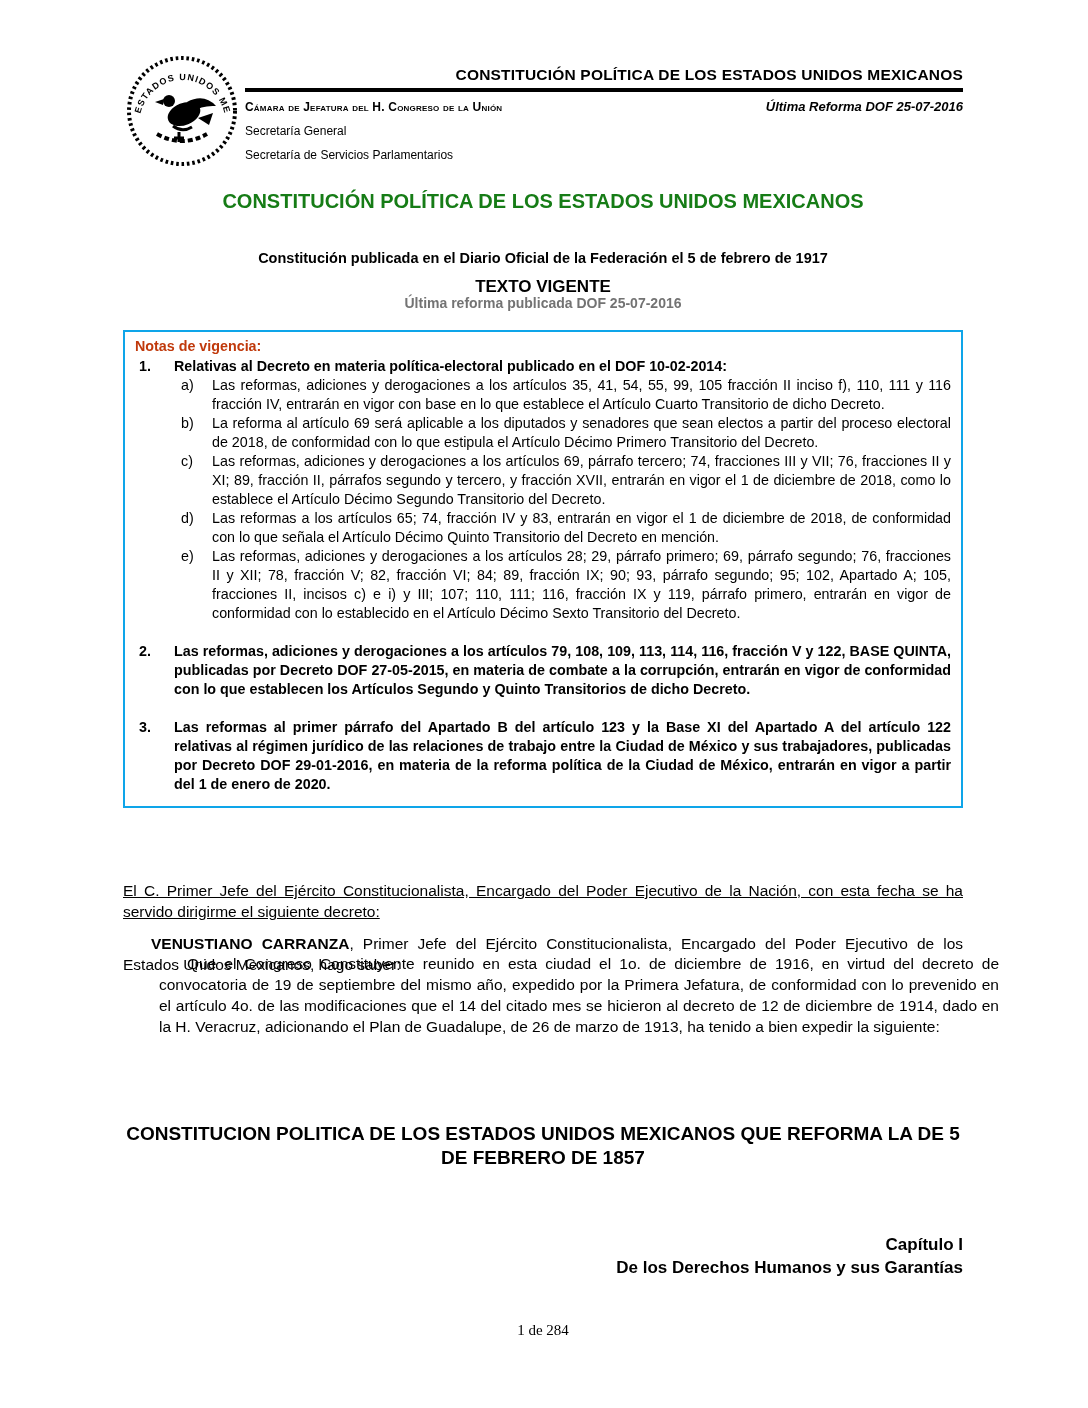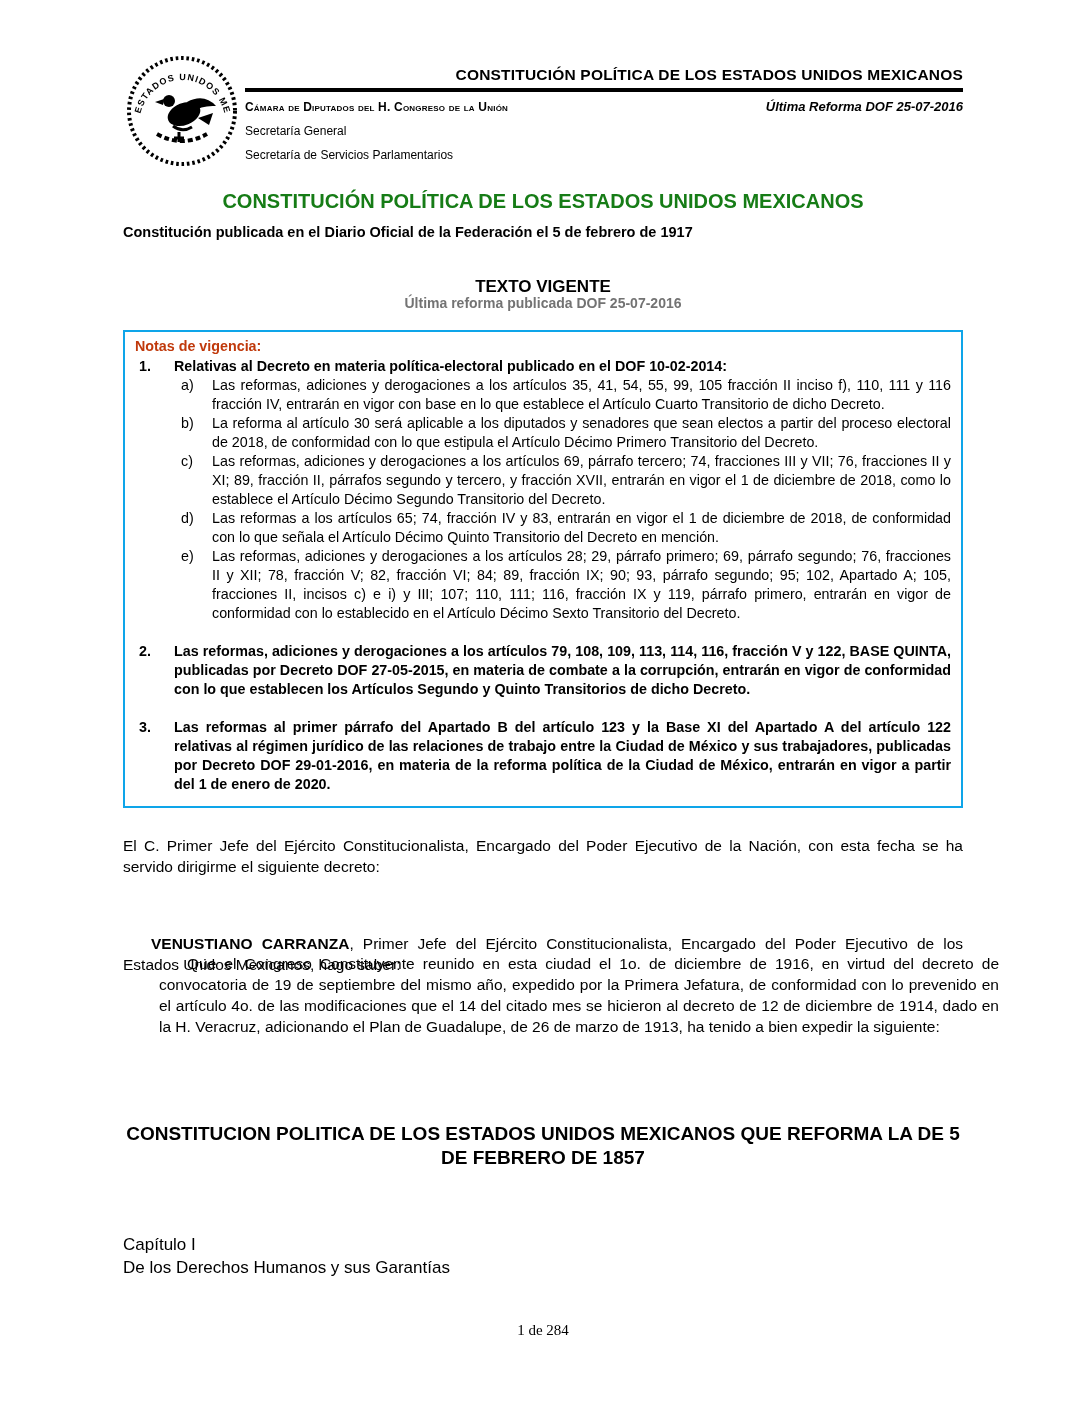--- a/index.html
+++ b/index.html
@@ -18,21 +18,21 @@
     text-align:right;font-weight:bold;font-size:15.5px;letter-spacing:0.2px;
     padding-bottom:4px;border-bottom:4px solid #000;
   }
   .hdr-row{display:flex;justify-content:space-between;align-items:baseline;margin-top:7px;}
   .hdr-org{font-weight:bold;font-size:12px;font-variant-caps:small-caps;letter-spacing:0.2px;}
   .hdr-reform{font-weight:bold;font-style:italic;font-size:13px;}
   .hdr-sec{font-size:12px;margin-top:10px;}
   
   .abs{position:absolute;left:123px;width:840px;}
   .doc-title{top:190px;text-align:center;font-size:20px;font-weight:bold;}
-  .published{top:224px;font-size:14.5px;font-weight:bold;}
+  .published{top:250px;text-align:center;font-size:14.5px;font-weight:bold;}
   .vigente{top:277px;text-align:center;font-size:17px;font-weight:bold;}
   .reform-pub{top:295px;text-align:center;font-size:14px;font-weight:bold;}
   
   .notes-box{
     top:330px;box-sizing:border-box;
     border:2px solid #0ea5e9;
     padding:5px 10px 12px 10px;
     font-size:14.3px;line-height:19px;
   }
   .notes-heading{font-weight:bold;margin-bottom:1px;}
@@ -40,26 +40,26 @@
   .nrow.top{margin-left:4px;}
   .nrow.gap{margin-top:19px;}
   .nlabel1{flex:0 0 35px;font-weight:bold;}
   .nrow.bold-item .nlabel1, .nrow.bold-item .ntext{font-weight:bold;}
   .nrow.sub{margin-left:46px;}
   .nlabel2{flex:0 0 31px;}
   .ntext{flex:1;text-align:justify;}
   .item1-text{font-weight:bold;}
   
   .body-p{font-size:15.5px;line-height:21px;text-align:justify;}
-  .p1{top:835px;}
+  .p1{top:880px;text-decoration:underline;}
   .p2{top:933px;text-indent:28px;}
   .p3{top:953px;text-indent:28px;margin-left:36px;}
   .reform-heading{top:1122px;text-align:center;font-size:19px;font-weight:bold;line-height:24px;}
   .titulo{top:1187px;text-align:center;font-size:17px;font-weight:bold;}
-  .capitulo{top:1233px;text-align:left;font-size:17px;font-weight:normal;line-height:23px;}
+  .capitulo{top:1233px;text-align:right;font-size:17px;font-weight:bold;line-height:23px;}
   .footer-page{top:1322px;text-align:center;font-family:"Liberation Serif", serif;font-size:15px;}
 </style>
 </head>
 <body>
 
 <div class="page">
 
   <div class="seal">
     <svg width="116" height="118" viewBox="0 0 116 118" xmlns="http://www.w3.org/2000/svg">
       <circle cx="58" cy="59" r="53" fill="none" stroke="#000" stroke-width="4" stroke-dasharray="2.6,2.8"></circle>
@@ -77,21 +77,21 @@
       <path d="M74,66 l15,-5 -4,12 z" fill="#000"></path>
       <path d="M49,74 q9,7 19,1" stroke="#000" stroke-width="3" fill="none"></path>
       <path d="M33,82 q25,14 50,0" stroke="#000" stroke-width="4" fill="none" stroke-dasharray="5,3"></path>
       <path d="M55,80 l0,10 M50,86 l10,0" stroke="#000" stroke-width="3"></path>
     </svg>
   </div>
 
   <div class="hdr-block">
     <div class="hdr-title">CONSTITUCIÓN POLÍTICA DE LOS ESTADOS UNIDOS MEXICANOS</div>
     <div class="hdr-row">
-      <span class="hdr-org">Cámara de Diputados del H. Congreso de la Unión</span>
+      <span class="hdr-org">Cámara de Jefatura del H. Congreso de la Unión</span>
       <span class="hdr-reform">Última Reforma DOF 25-07-2016</span>
     </div>
     <div class="hdr-sec">Secretaría General</div>
     <div class="hdr-sec">Secretaría de Servicios Parlamentarios</div>
   </div>
 
   <div class="abs doc-title" style="color:#167C16">CONSTITUCIÓN POLÍTICA DE LOS ESTADOS UNIDOS MEXICANOS</div>
   <div class="abs published">Constitución publicada en el Diario Oficial de la Federación el 5 de febrero de 1917</div>
   <div class="abs vigente">TEXTO VIGENTE</div>
   <div class="abs reform-pub" style="color:#737373">Última reforma publicada DOF 25-07-2016</div>
@@ -103,21 +103,21 @@
       <span class="nlabel1">1.</span>
       <div class="ntext item1-text">Relativas al Decreto en materia política-electoral publicado en el DOF 10-02-2014:</div>
     </div>
 
     <div class="nrow sub">
       <span class="nlabel2">a)</span>
       <div class="ntext">Las reformas, adiciones y derogaciones a los artículos 35, 41, 54, 55, 99, 105 fracción II inciso f), 110, 111 y 116 fracción IV, entrarán en vigor con base en lo que establece el Artículo Cuarto Transitorio de dicho Decreto.</div>
     </div>
     <div class="nrow sub">
       <span class="nlabel2">b)</span>
-      <div class="ntext">La reforma al artículo 30 será aplicable a los diputados y senadores que sean electos a partir del proceso electoral de 2018, de conformidad con lo que estipula el Artículo Décimo Primero Transitorio del Decreto.</div>
+      <div class="ntext">La reforma al artículo 69 será aplicable a los diputados y senadores que sean electos a partir del proceso electoral de 2018, de conformidad con lo que estipula el Artículo Décimo Primero Transitorio del Decreto.</div>
     </div>
     <div class="nrow sub">
       <span class="nlabel2">c)</span>
       <div class="ntext">Las reformas, adiciones y derogaciones a los artículos 69, párrafo tercero; 74, fracciones III y VII; 76, fracciones II y XI; 89, fracción II, párrafos segundo y tercero, y fracción XVII, entrarán en vigor el 1 de diciembre de 2018, como lo establece el Artículo Décimo Segundo Transitorio del Decreto.</div>
     </div>
     <div class="nrow sub">
       <span class="nlabel2">d)</span>
       <div class="ntext">Las reformas a los artículos 65; 74, fracción IV y 83, entrarán en vigor el 1 de diciembre de 2018, de conformidad con lo que señala el Artículo Décimo Quinto Transitorio del Decreto en mención.</div>
     </div>
     <div class="nrow sub">

